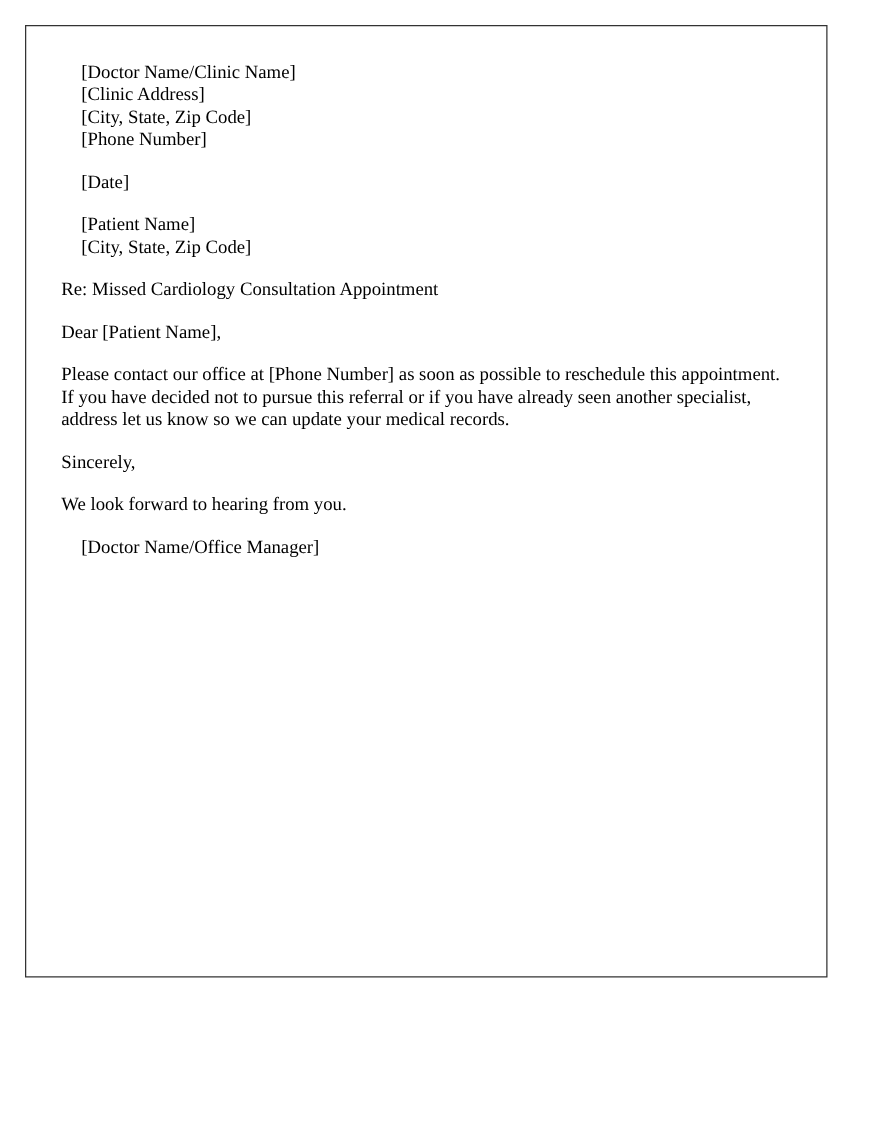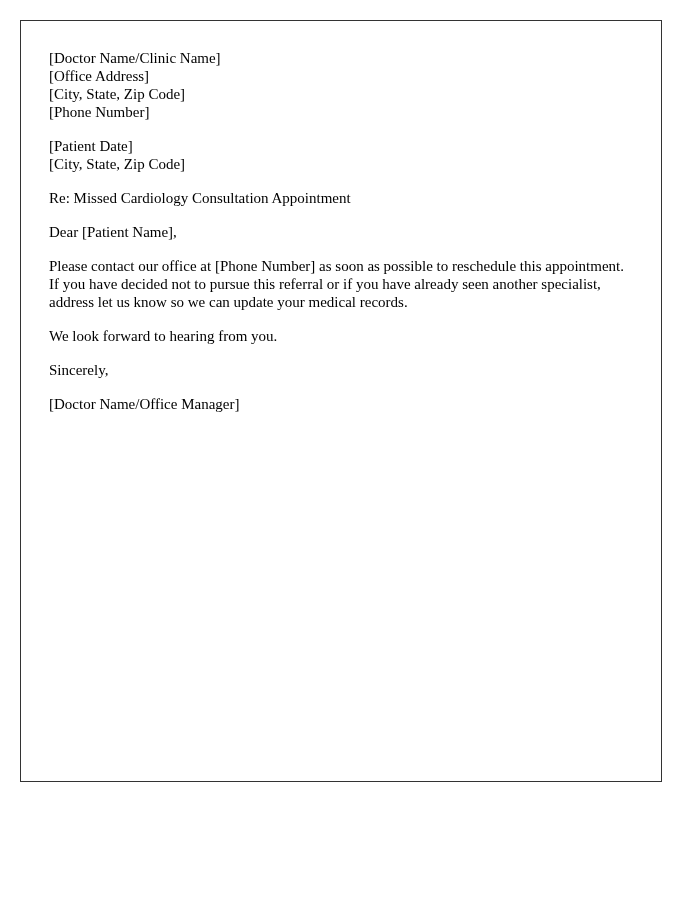--- a/index.html
+++ b/index.html
@@ -27,60 +27,63 @@
     }
     .content {
       position: absolute;
       left: 28px;
       top: 28px;
       width: 580px;
       font-size: 15px;
       line-height: 18px;
     }
     .block {
-      margin: 0 0 16px 0;
+      margin: 0 0 16px 16px;
     }
     .line {
       display: block;
       white-space: nowrap;
     }
     p {
       margin: 0 0 16px 0;
       font-family: Liberation Serif, serif;
     }
   </style>
 </head>
 <body>
 
 <div class="page">
   <div class="content">
 
     <div class="block">
       <span class="line">[Doctor Name/Clinic Name]</span>
-      <span class="line">[Office Address]</span>
+      <span class="line">[Clinic Address]</span>
       <span class="line">[City, State, Zip Code]</span>
       <span class="line">[Phone Number]</span>
     </div>
 
+    <div class="block">
+      <span class="line">[Date]</span>
+    </div>
 
     <div class="block">
-      <span class="line">[Patient Date]</span>
+      <span class="line">[Patient Name]</span>
       <span class="line">[City, State, Zip Code]</span>
     </div>
 
     <p>Re: Missed Cardiology Consultation Appointment</p>
 
     <p>Dear [Patient Name],</p>
 
 
 
     <p>Please contact our office at [Phone Number] as soon as possible to reschedule this appointment. If you have decided not to pursue this referral or if you have already seen another specialist, address let us know so we can update your medical records.</p>
 
+    <p>Sincerely,</p>
+
     <p>We look forward to hearing from you.</p>
-
-    <p>Sincerely,</p>
 
     <div class="block">
       <span class="line">[Doctor Name/Office Manager]</span>
     </div>
 
   </div>
 </div>
 
 </body></html>

